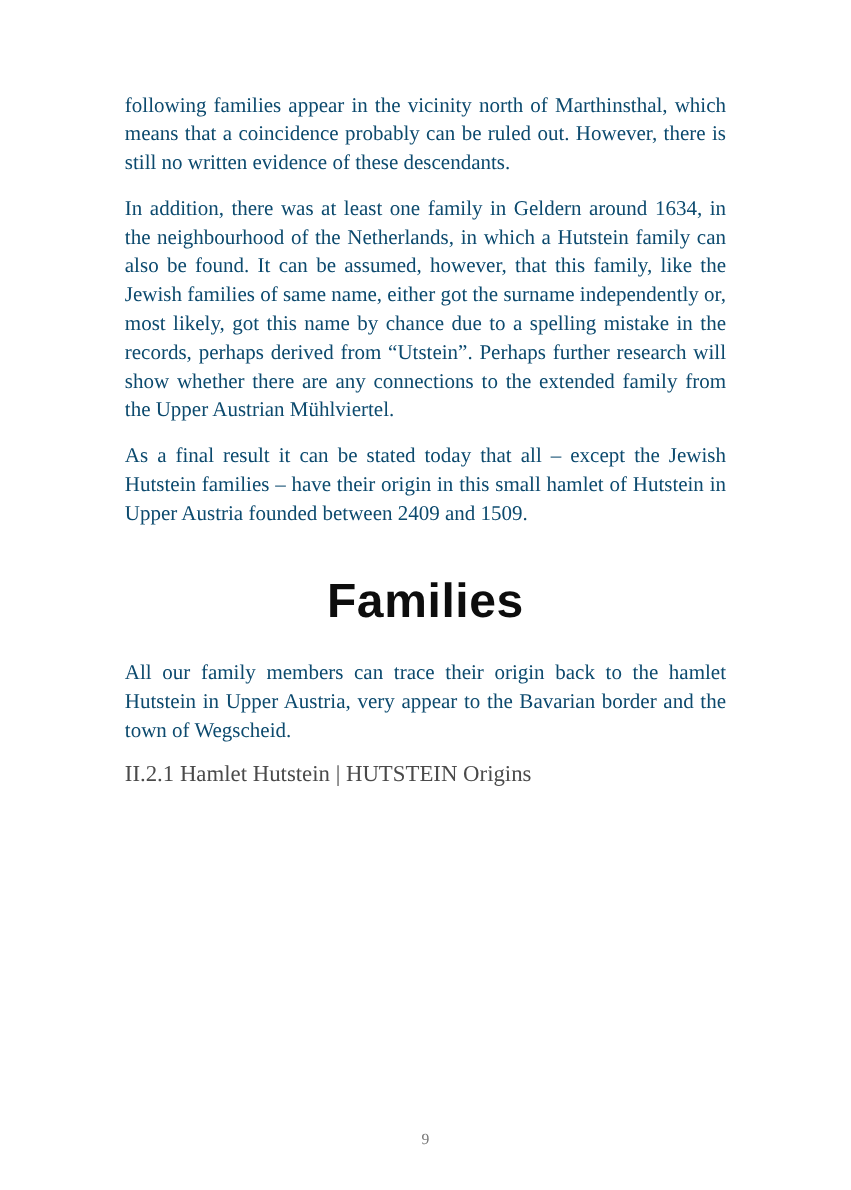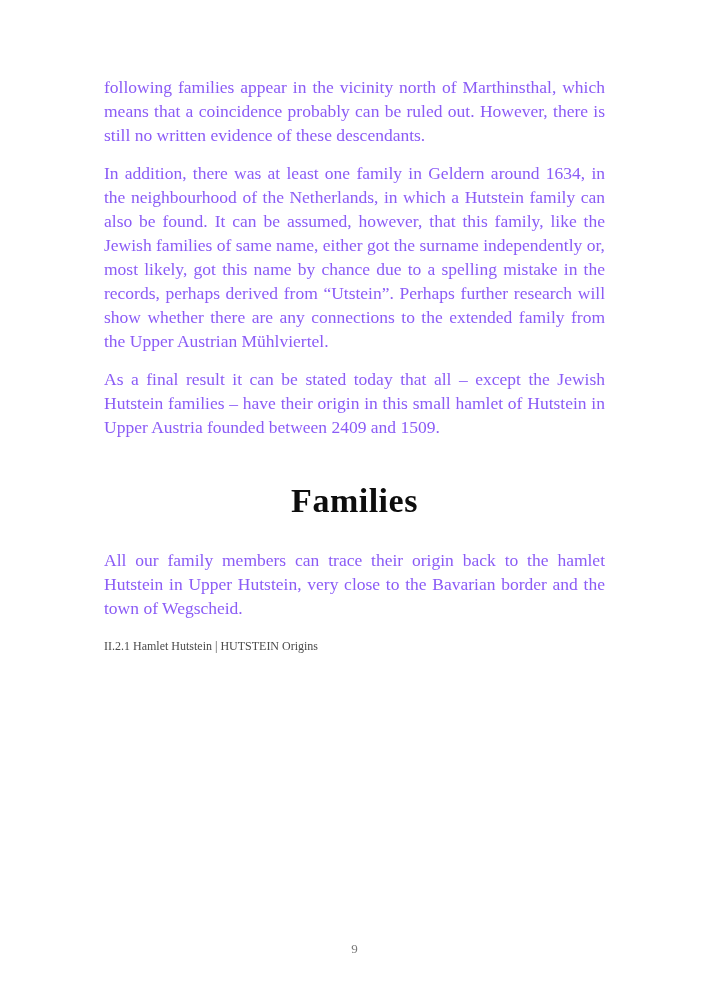--- a/index.html
+++ b/index.html
@@ -14,37 +14,37 @@
     box-sizing: border-box;
     background: #ffffff;
     padding: 75px 104px 0 104px;
     font-family: "Liberation Serif", "DejaVu Serif", serif;
     overflow: hidden;
   }
   .body-paragraph {
     margin: 0 0 14px 0;
     font-size: 17.5px;
     line-height: 24px;
-    color: #8b5cf6;
+    color: #0c4a6e;
     text-align: justify;
     text-justify: inter-word;
   }
   .chapter-heading {
     margin: 40px 0 25px 0;
-    font-family: Liberation Serif, serif;
+    font-family: Liberation Sans, sans-serif;
     font-weight: 700;
-    font-size: 34px;
+    font-size: 40px;
     line-height: 44px;
     color: #0d0d0d;
     text-align: center;
     letter-spacing: 0.5px;
   }
   .subsection-line {
     margin: 0;
-    font-size: 12px;
+    font-size: 19px;
     line-height: 24px;
     color: #4a4a4a;
     text-align: left;
   }
   .page-number {
     position: absolute;
     left: 0;
     right: 0;
     top: 941px;
     text-align: center;
@@ -60,19 +60,19 @@
 <div class="page">
 
   <p class="body-paragraph">following families appear in the vicinity north of Marthinsthal, which means that a coincidence probably can be ruled out. However, there is still no written evidence of these descendants.</p>
 
   <p class="body-paragraph">In addition, there was at least one family in Geldern around 1634, in the neighbourhood of the Netherlands, in which a Hutstein family can also be found. It can be assumed, however, that this family, like the Jewish families of same name, either got the surname independently or, most likely, got this name by chance due to a spelling mistake in the records, perhaps derived from “Utstein”. Perhaps further research will show whether there are any connections to the extended family from the Upper Austrian Mühlviertel.</p>
 
   <p class="body-paragraph">As a final result it can be stated today that all – except the Jewish Hutstein families – have their origin in this small hamlet of Hutstein in Upper Austria founded between 2409 and 1509.</p>
 
   <h1 class="chapter-heading">Families</h1>
 
-  <p class="body-paragraph">All our family members can trace their origin back to the hamlet Hutstein in Upper Hutstein, very close to the Bavarian border and the town of Wegscheid.</p>
+  <p class="body-paragraph">All our family members can trace their origin back to the hamlet Hutstein in Upper Austria, very appear to the Bavarian border and the town of Wegscheid.</p>
 
   <p class="subsection-line">II.2.1 Hamlet Hutstein | HUTSTEIN Origins</p>
 
   <div class="page-number">9</div>
 
 </div>
 
 </body></html>

